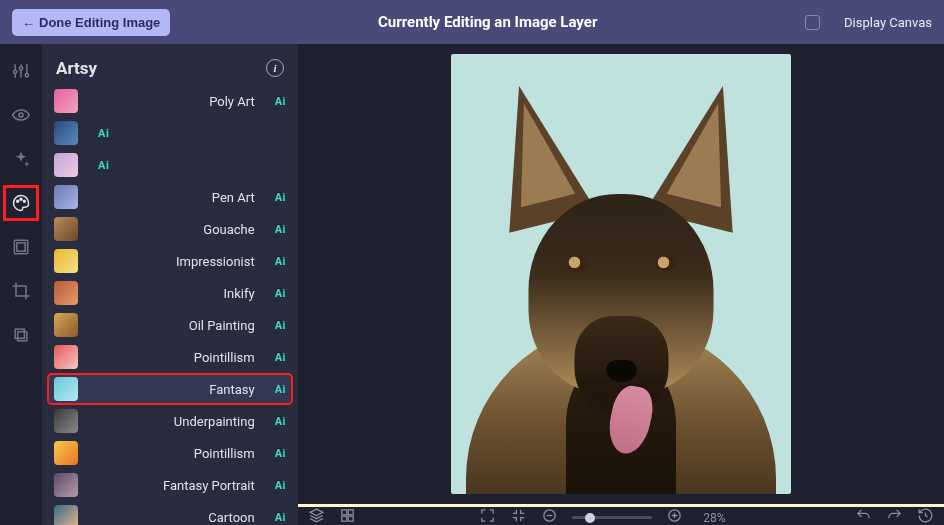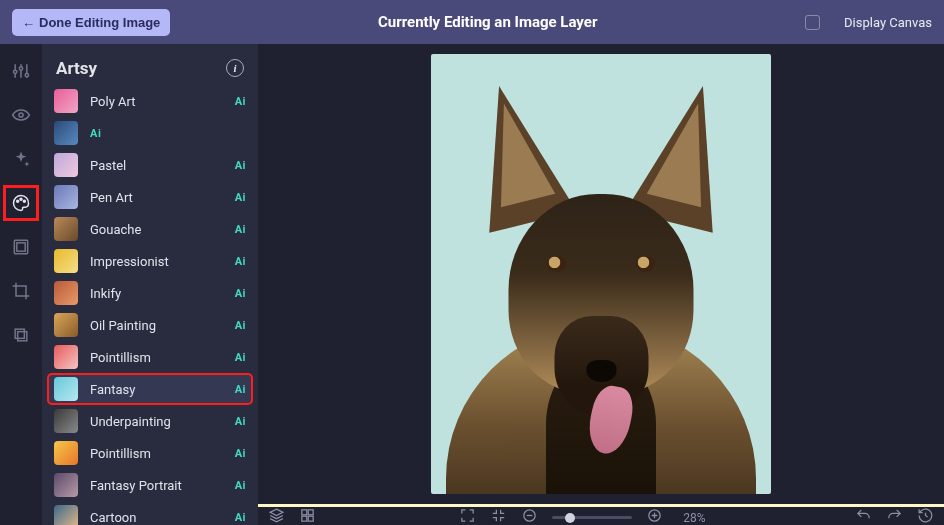--- a/index.html
+++ b/index.html
@@ -82,24 +82,25 @@
     }
     .tool-icon.highlighted {
       outline: 3px solid #ff1e1e;
       outline-offset: 2px;
       color: #e3e4ea;
     }
     .tool-icon svg { width: 20px; height: 20px; }
 
     
     .panel {
-      width: 216px;
+      width: 256px;
       background: #292c3f;
       display: flex;
       flex-direction: column;
+      text-align: right;
     }
     .panel-header {
       display: flex;
       align-items: center;
       justify-content: space-between;
       padding: 14px 14px 8px;
       font-size: 17px;
       font-weight: 700;
     }
     .info-circle {
@@ -115,21 +116,21 @@
       font-family: serif;
     }
     .effects-list {
       flex: 1;
       overflow-y: auto;
       padding: 0 6px 6px;
     }
     .effect-item {
       display: flex;
       align-items: center;
-      gap: 12px;
+      gap: 20px;
       padding: 3px 6px;
       border-radius: 4px;
       cursor: pointer;
       margin-bottom: 2px;
     }
     .effect-item.highlighted {
       outline: 2.5px solid #ff1e1e;
       outline-offset: -1px;
       background: #343852;
     }
@@ -336,21 +337,20 @@
           <div class="thumb" style="background: linear-gradient(135deg, rgb(232, 93, 154), rgb(242, 166, 197));"></div>
           <div class="effect-name">Poly Art</div>
           <div class="ai-badge">Ai</div>
         </div>
         <div class="effect-item">
           <div class="thumb" style="background: linear-gradient(135deg, rgb(42, 74, 122), rgb(90, 138, 192));"></div>
           <div class="ai-badge">Ai</div>
         </div>
         <div class="effect-item">
           <div class="thumb" style="background: linear-gradient(135deg, rgb(191, 168, 216), rgb(240, 200, 224));"></div>
-          <div class="effect-name">Pastel</div>
           <div class="ai-badge">Ai</div>
         </div>
         <div class="effect-item">
           <div class="thumb" style="background: linear-gradient(135deg, rgb(106, 122, 184), rgb(170, 181, 224));"></div>
           <div class="effect-name">Pen Art</div>
           <div class="ai-badge">Ai</div>
         </div>
         <div class="effect-item">
           <div class="thumb" style="background: linear-gradient(135deg, rgb(184, 138, 90), rgb(106, 74, 42));"></div>
           <div class="effect-name">Gouache</div>

